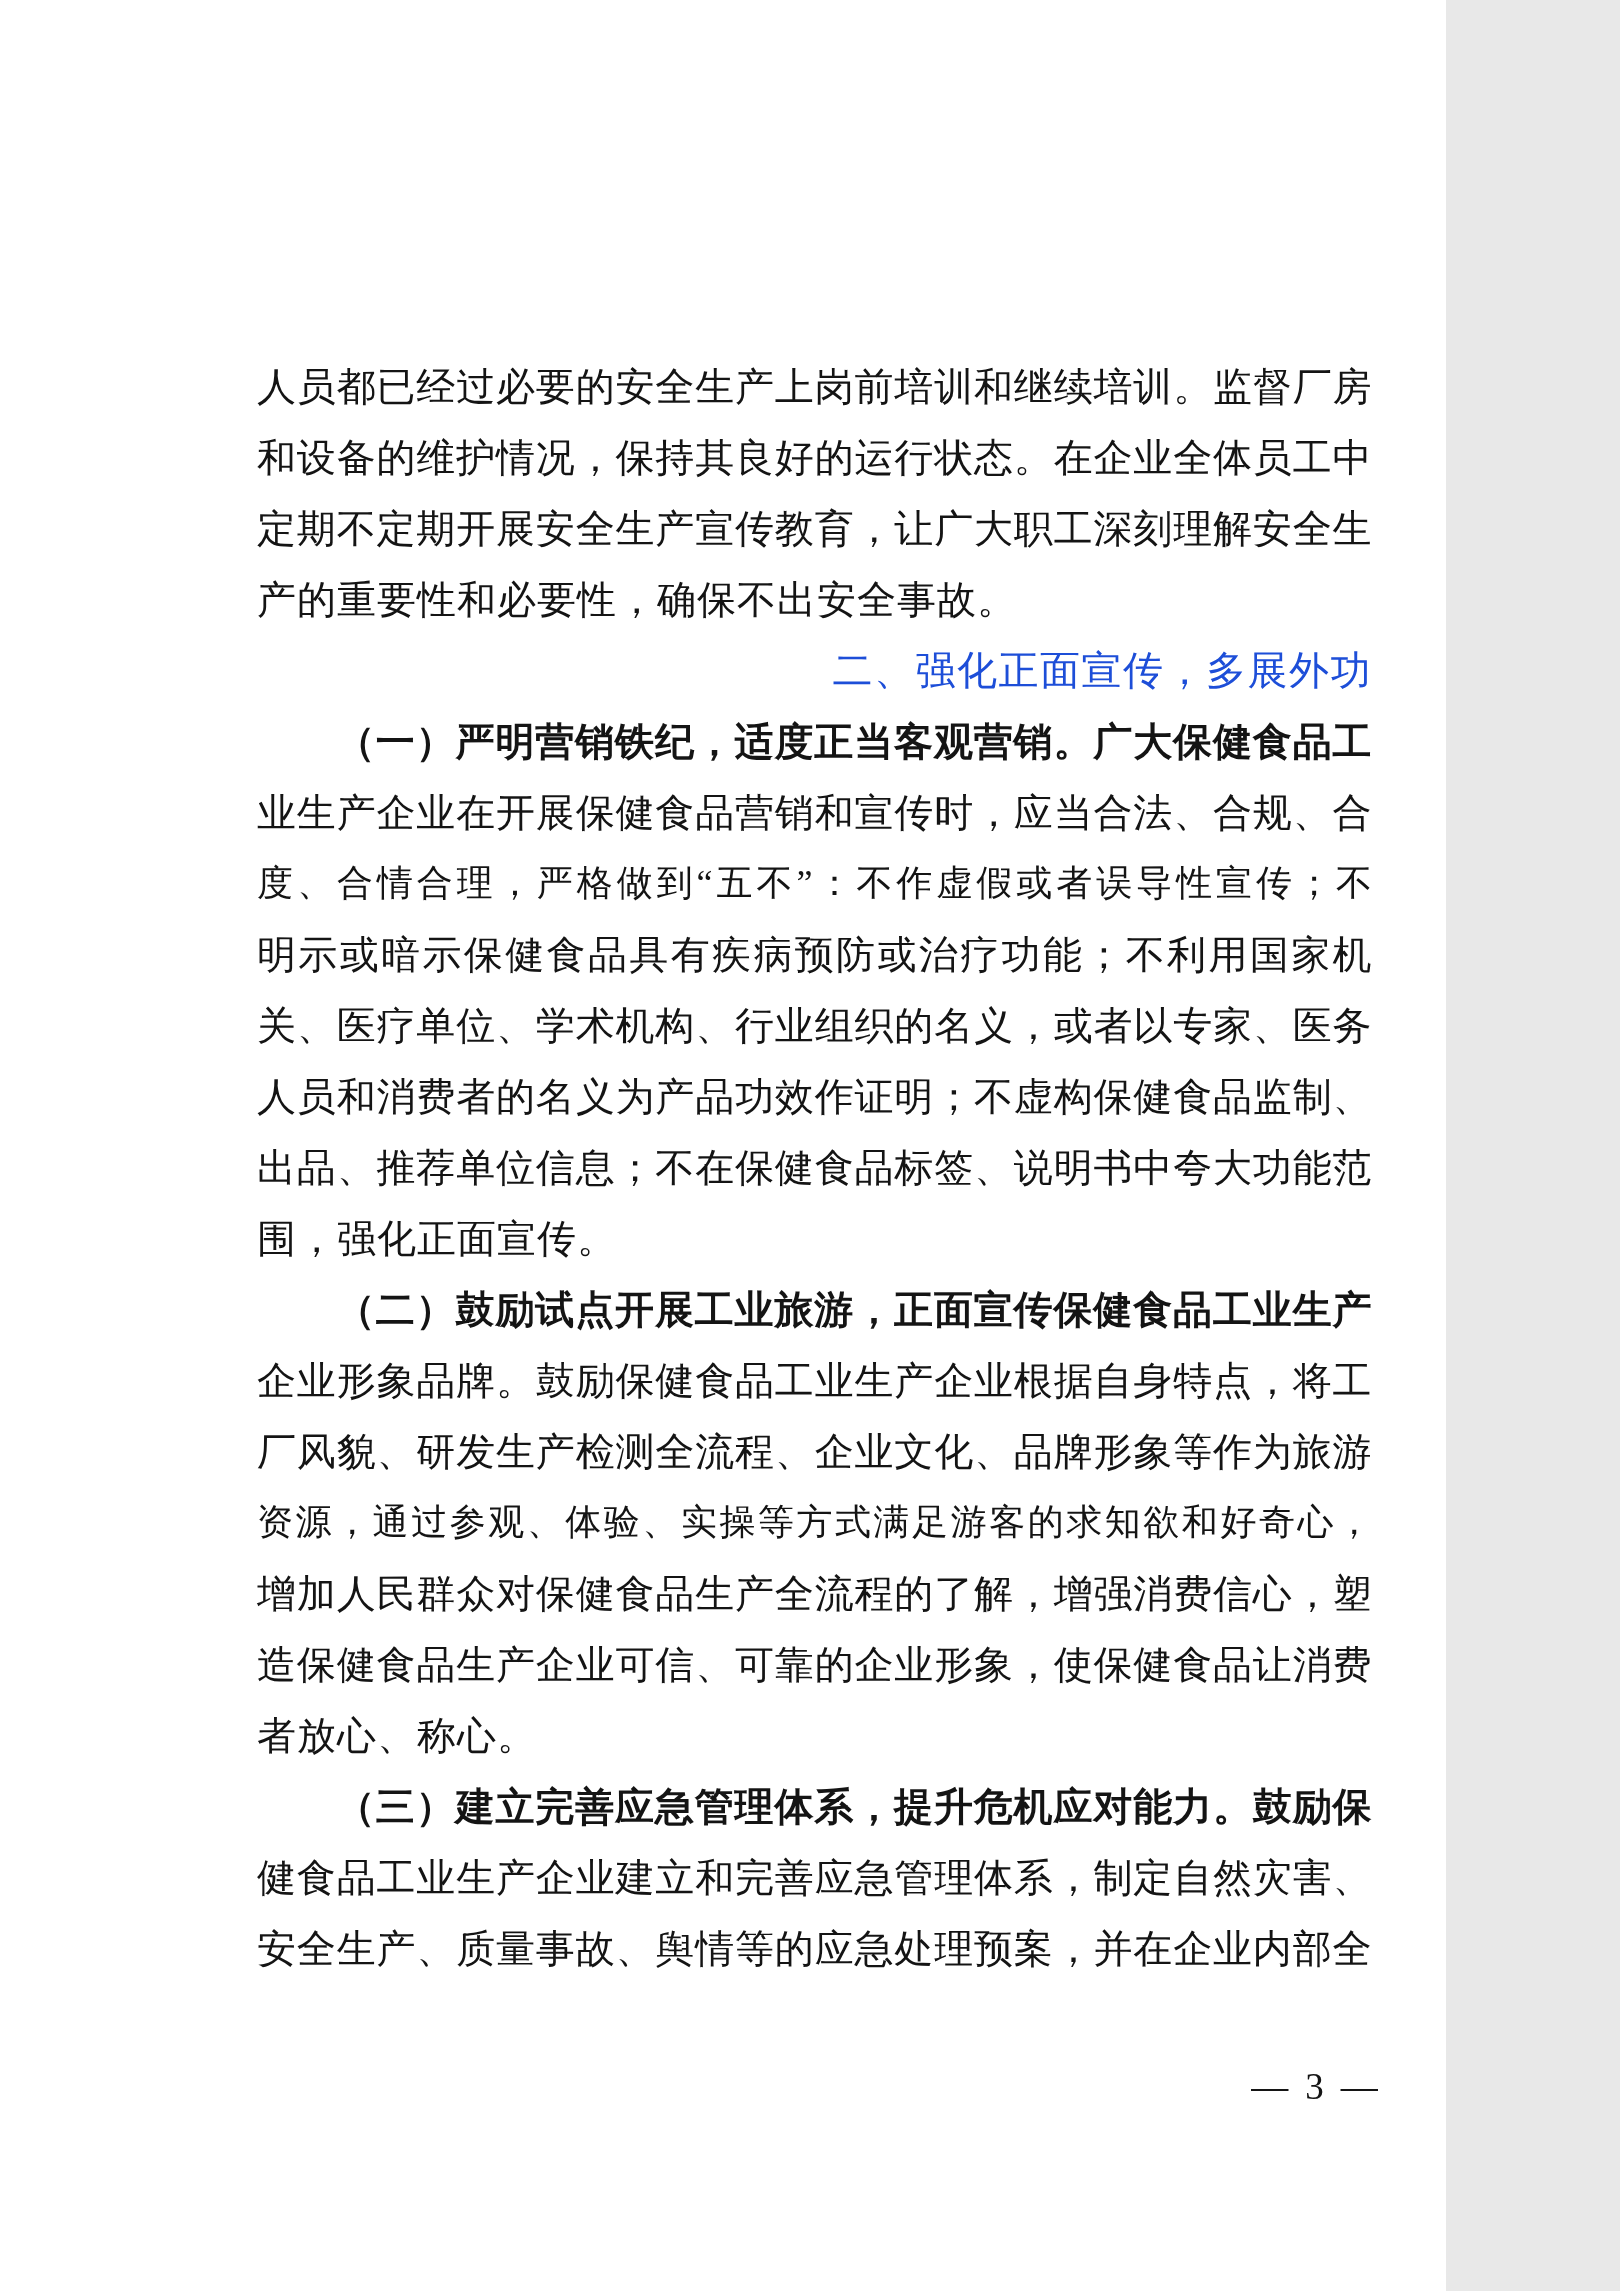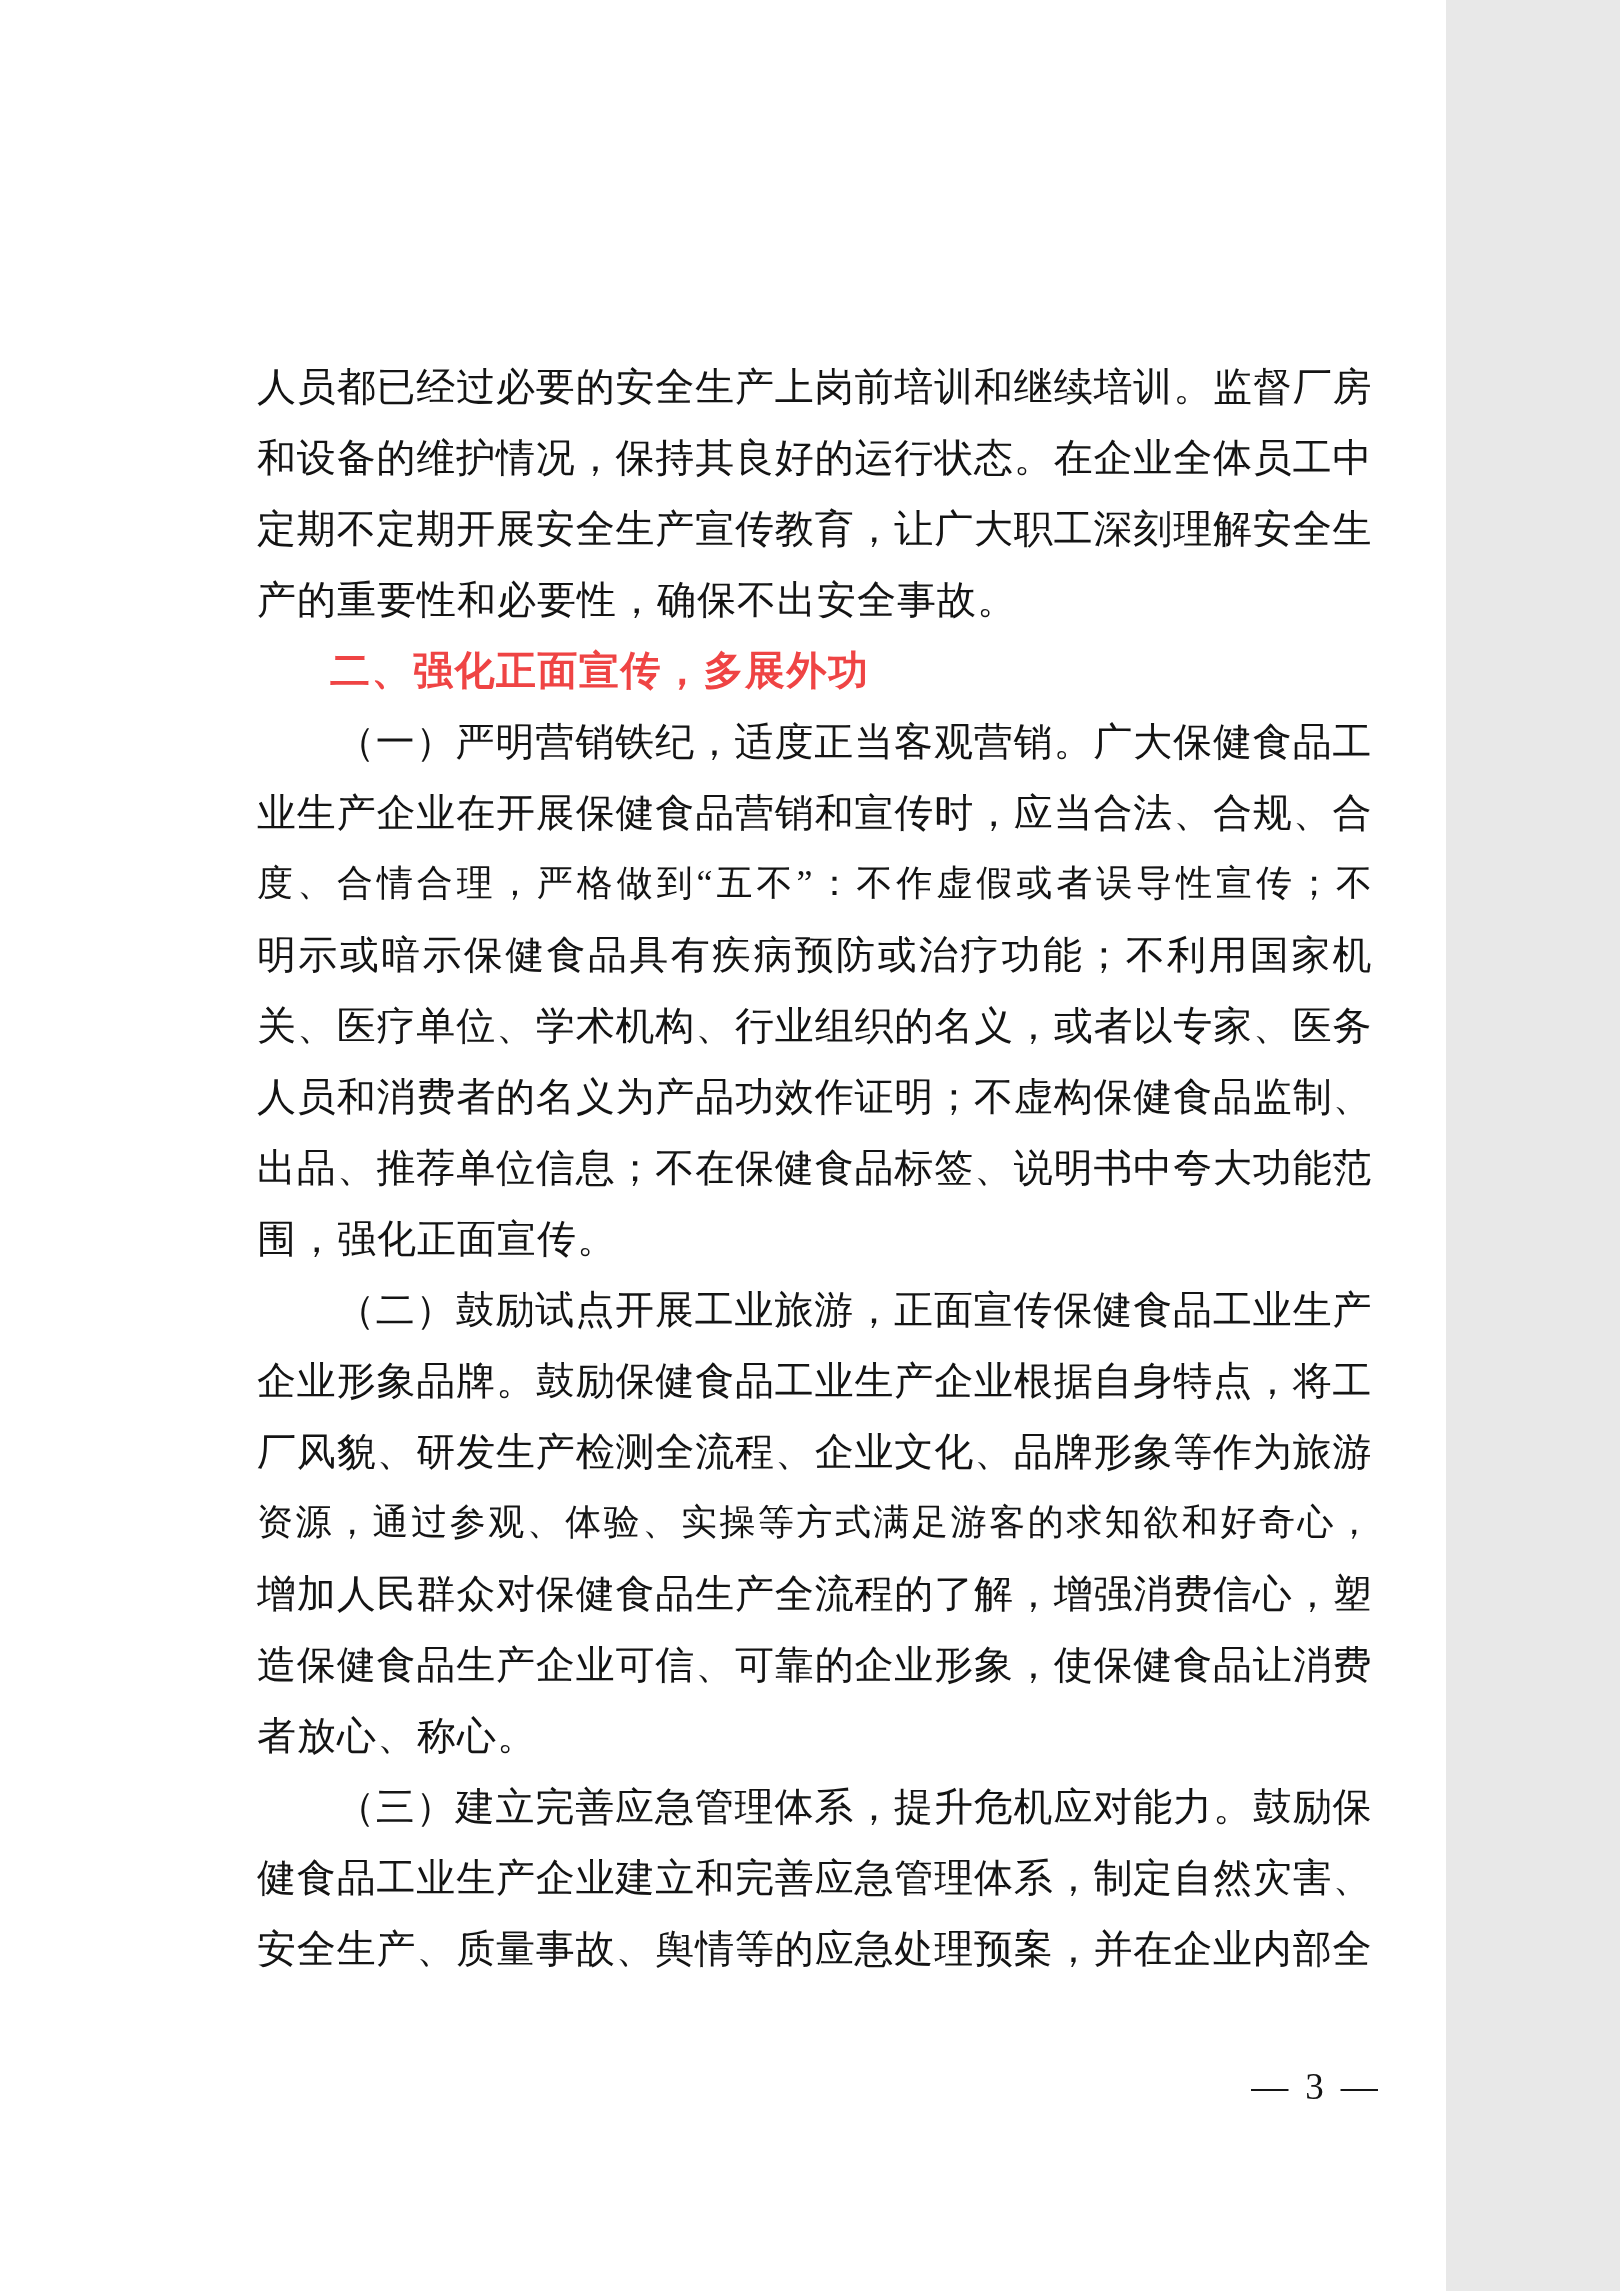--- a/index.html
+++ b/index.html
@@ -34,33 +34,34 @@
     text-align: justify;
     text-align-last: justify;
     text-justify: inter-character;
   }
   .end {
     text-align: left;
     letter-spacing: 1px;
   }
   .indent {
     text-indent: 79px;
+    font-weight: bold;
   }
   .squeeze {
     font-size: 36px;
     letter-spacing: 0;
   }
   .heading {
     font-family: "Liberation Sans", "DejaVu Sans", sans-serif;
-    font-weight: bold;
+    font-weight: normal;
     font-size: 40px;
     letter-spacing: 1.5px;
     text-indent: 73px;
-    text-align: left;
-    color: #ef4444;
+    text-align: right;
+    color: #1d4ed8;
   }
   .page-num {
     position: absolute;
     left: 1233px;
     top: 2060px;
     width: 167px;
     height: 53px;
     line-height: 53px;
     text-align: center;
     font-size: 37px;

